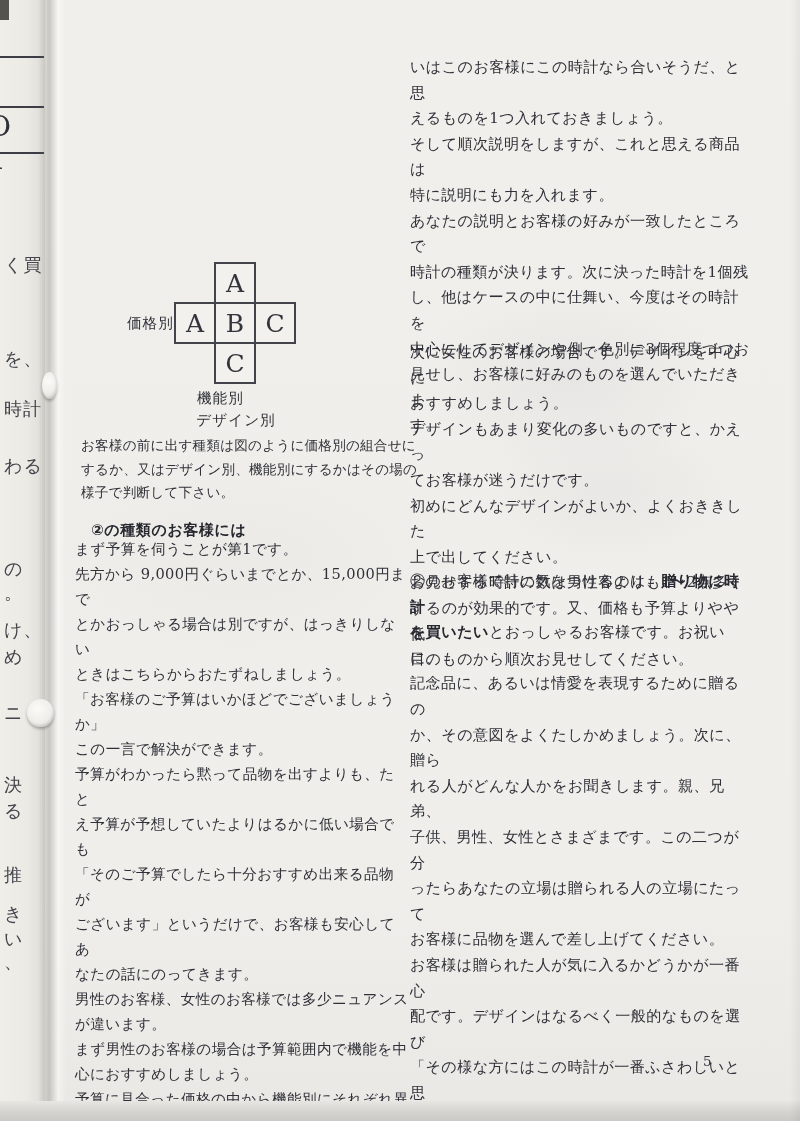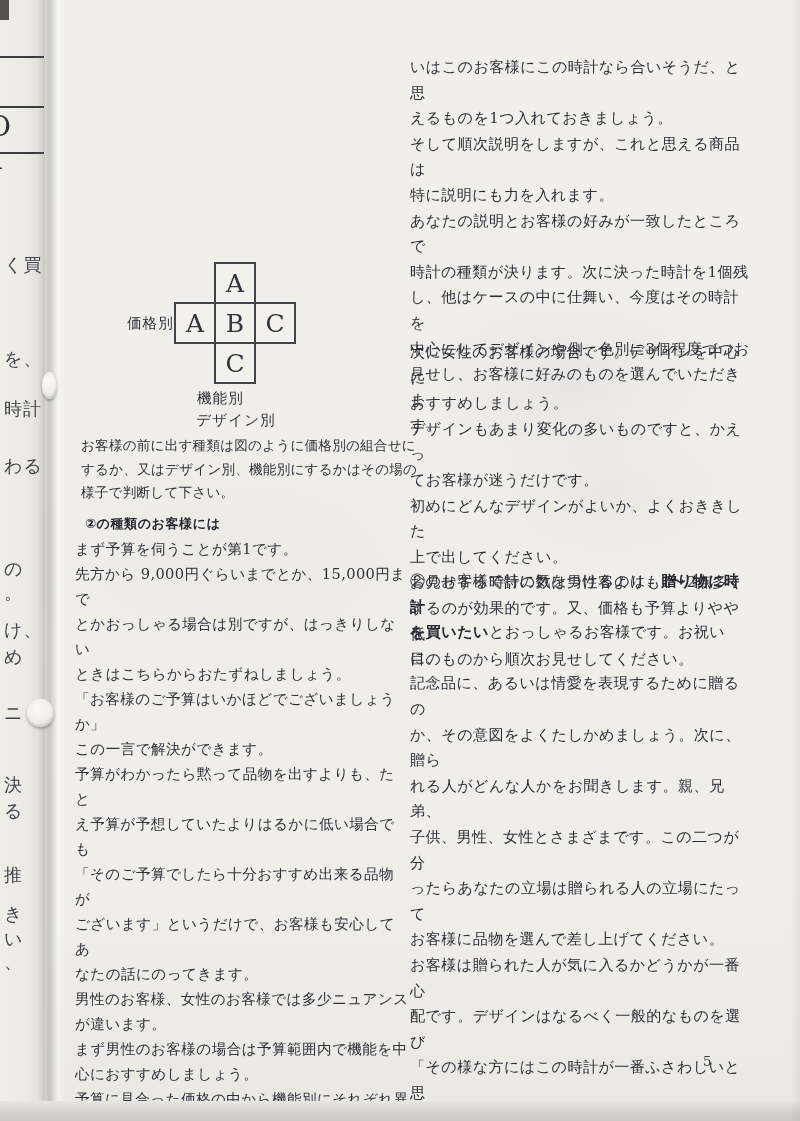--- a/index.html
+++ b/index.html
@@ -26,21 +26,21 @@
   .punch{position:absolute;border-radius:50%;background:radial-gradient(circle at 40% 35%, #fbfaf7 0%, #efeeea 55%, #d9d8d3 100%);
         box-shadow:0 2px 3px rgba(0,0,0,.28), inset -1px -2px 2px rgba(0,0,0,.10);}
   .punch1{left:42px;top:372px;width:15px;height:27px;}
   .punch2{left:27px;top:699px;width:27px;height:28px;}
   
   .body{position:absolute;margin:0;white-space:pre-line;letter-spacing:.4px;}
   .lcol{left:75px;width:334px;font-size:14.6px;}
   .rcol{left:410px;width:340px;font-size:15.1px;}
   .blockA{top:53px;line-height:26.5px;}
   .caption{position:absolute;left:75px;top:428px;width:338px;margin:6px;font-size:13.6px;line-height:23.5px;white-space:pre-line;letter-spacing:.2px;}
-  .heading{position:absolute;left:75px;top:505px;margin:10px;font-size:13px;font-family:"DejaVu Sans","Liberation Sans",sans-serif;font-weight:700;color:#26272f;letter-spacing:.6px;}
+  .heading{position:absolute;left:75px;top:505px;margin:16px;font-size:15px;font-family:"DejaVu Sans","Liberation Sans",sans-serif;font-weight:700;color:#26272f;letter-spacing:.6px;}
   .blockB{top:536px;line-height:25px;}
   .rA{top:55px;line-height:25.6px;}
   .rB{top:340px;line-height:25.6px;}
   .rC{top:569px;line-height:25.6px;}
   .rD{top:965px;line-height:25.6px;}
   .rC b{font-family:"DejaVu Sans","Liberation Sans",sans-serif;font-weight:700;color:#26272f;}
   
   .dbox{position:absolute;width:42px;height:42px;box-sizing:border-box;border:2px solid #43444b;
         display:flex;align-items:center;justify-content:center;font-size:25px;color:#33343c;background:rgba(248,247,243,.35);}
   .d-top{left:214px;top:262px;}

